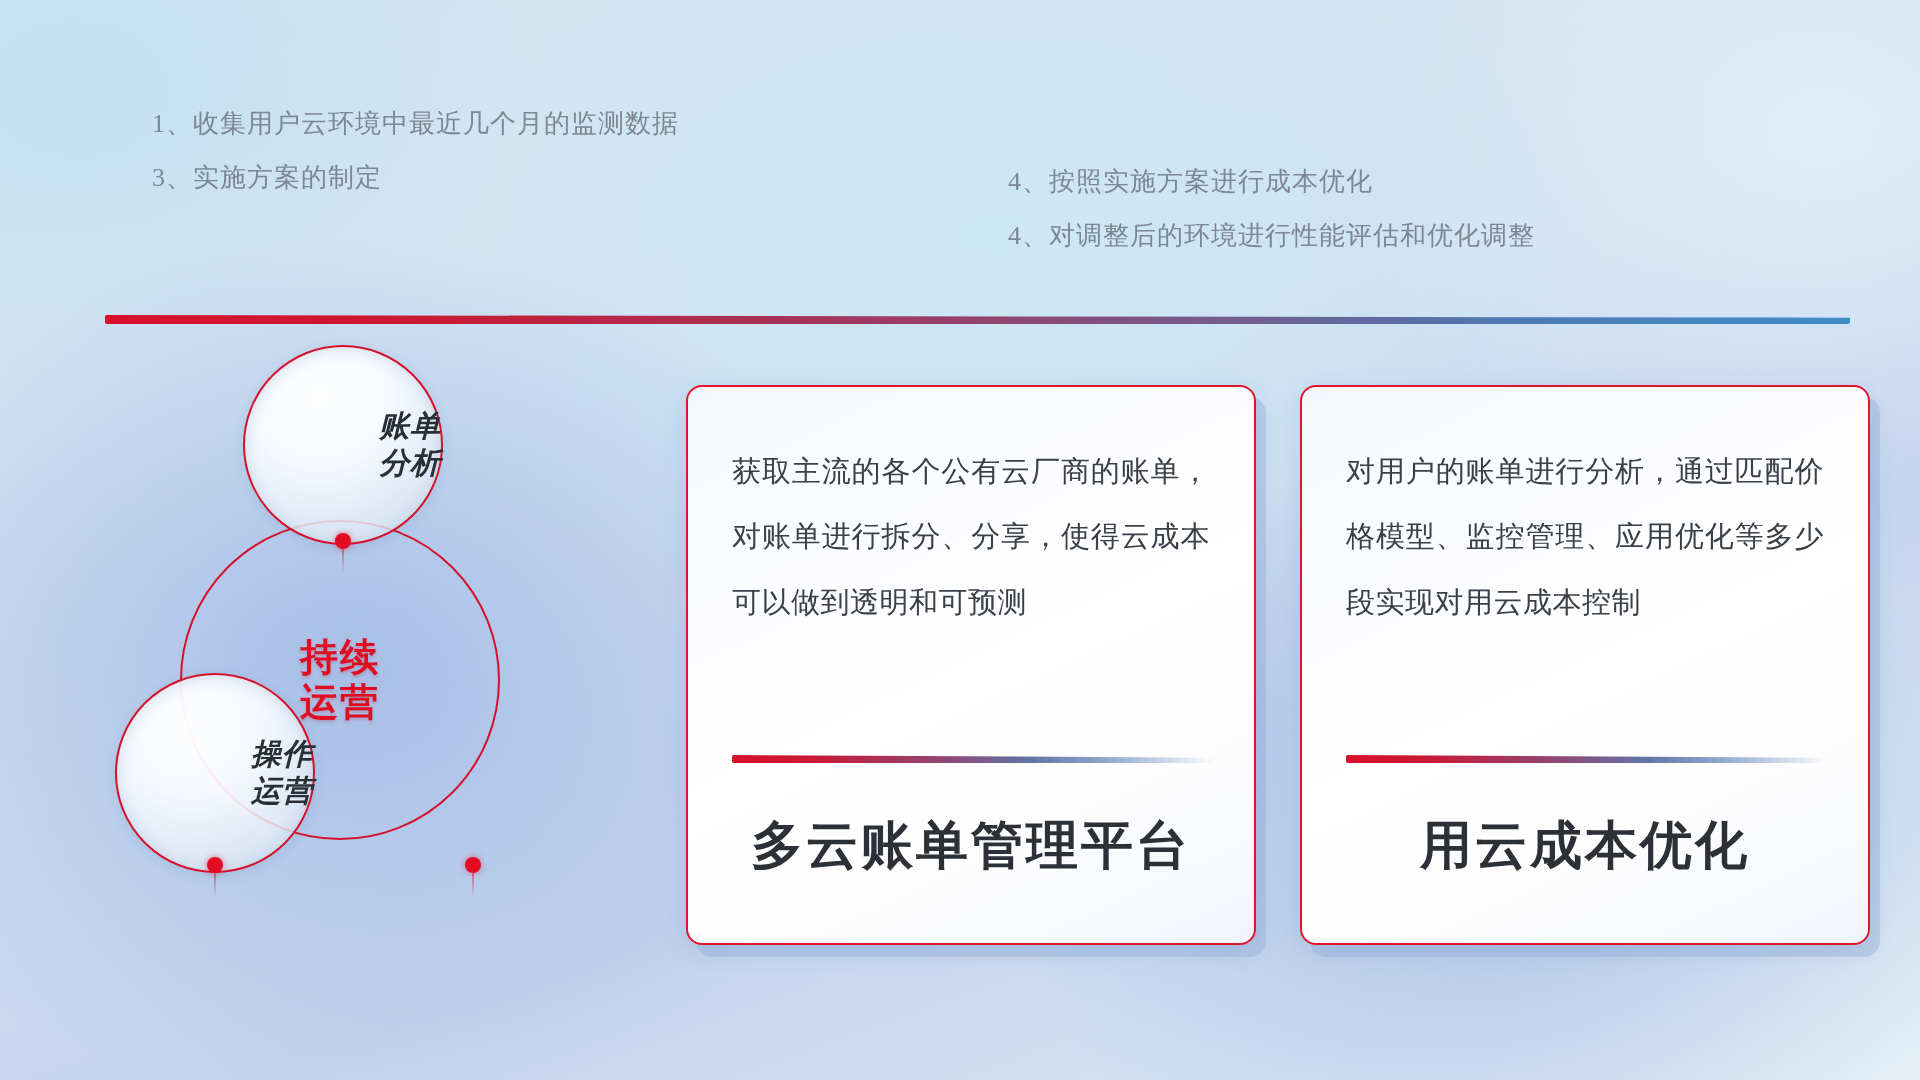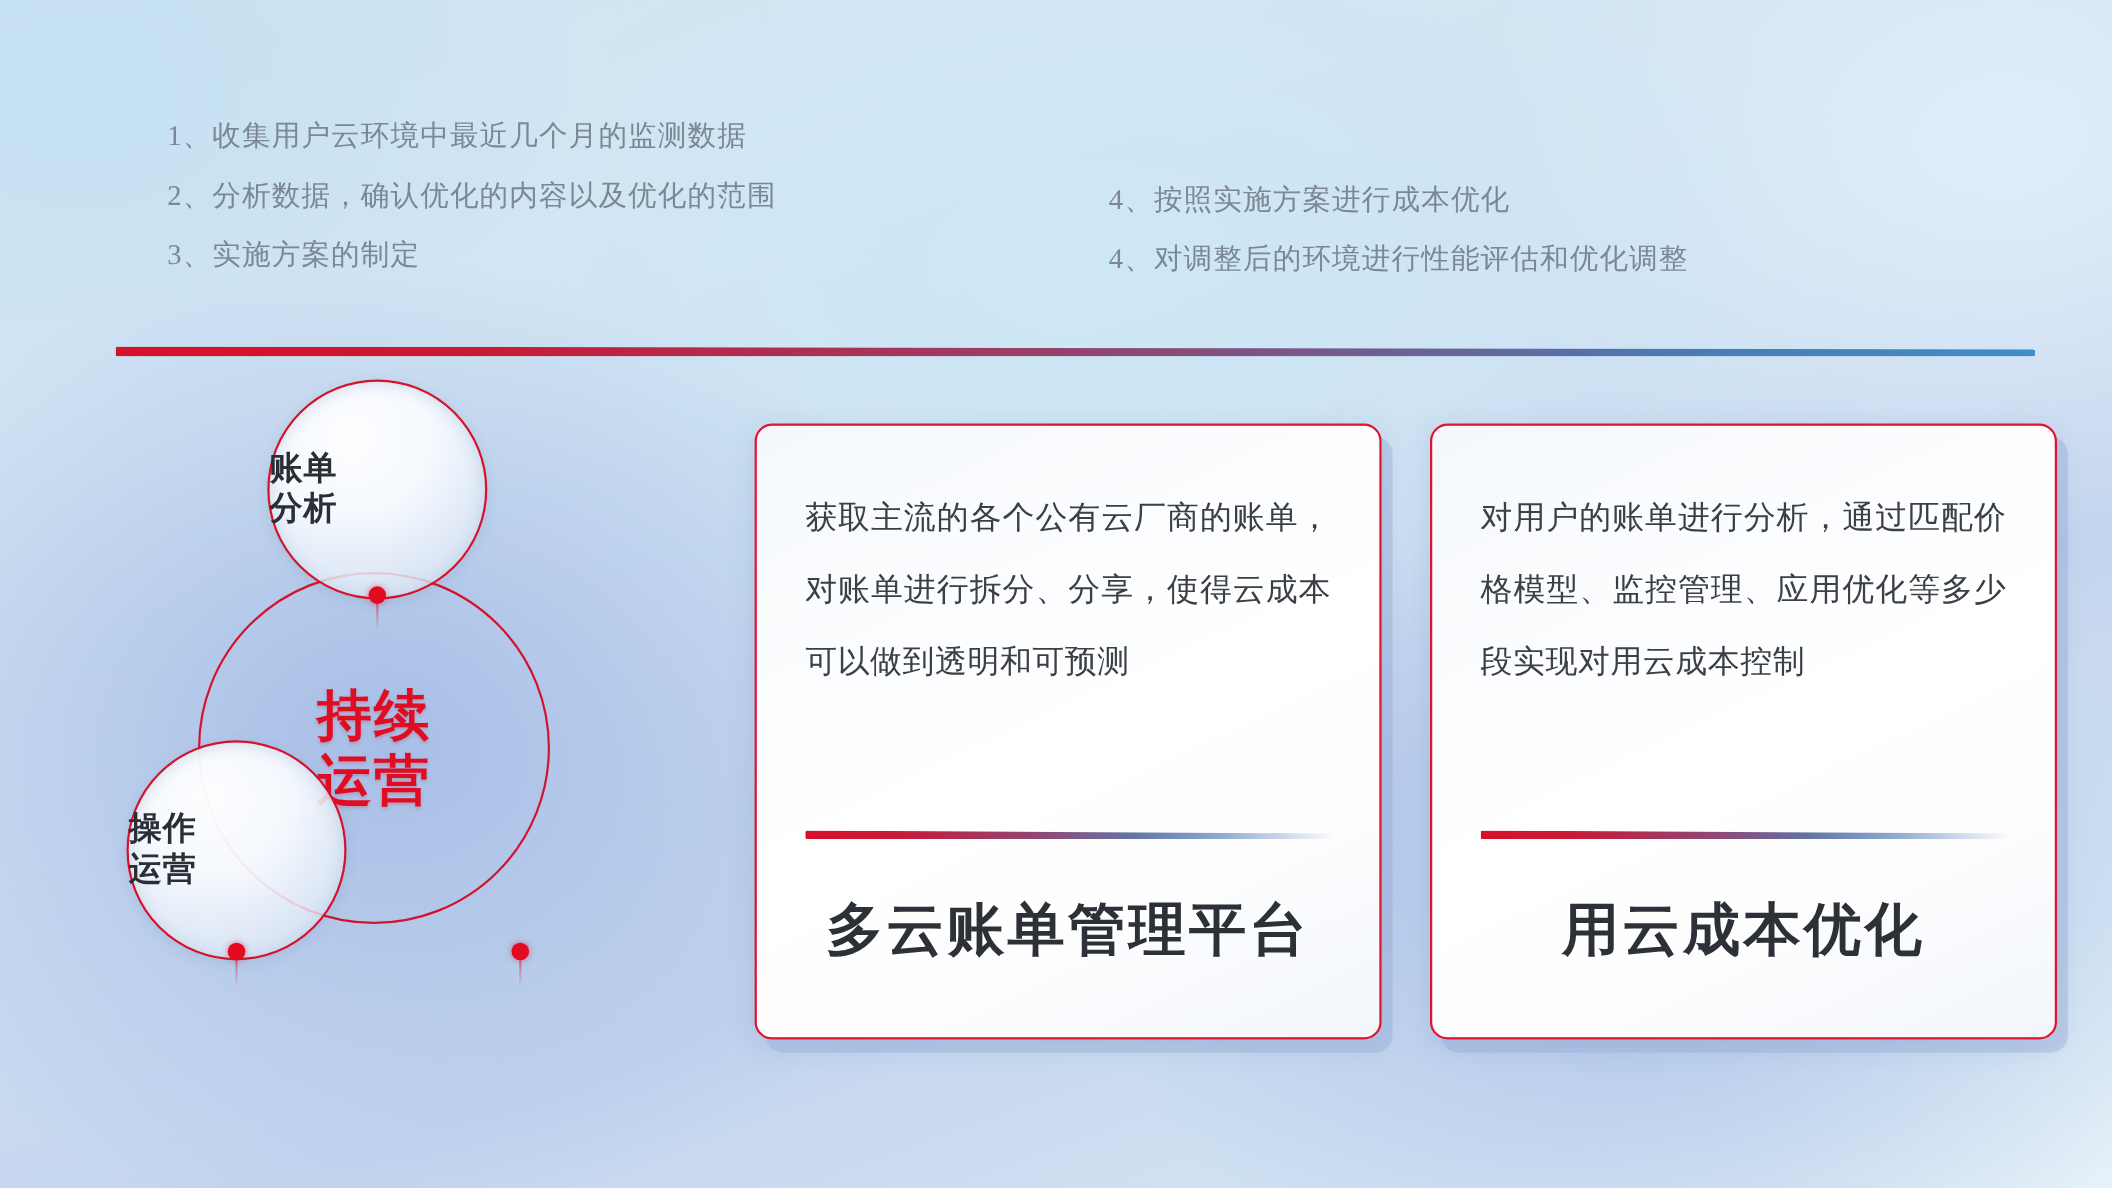--- a/index.html
+++ b/index.html
@@ -31,38 +31,38 @@
     border-radius:2px;
   }
 
   
   #venn { position:absolute; left:95px; top:345px; width:560px; height:610px; }
   .ring {
     position:absolute; border-radius:50%;
     border:2.6px solid #d5122b;
     background: radial-gradient(circle at 38% 26%, rgba(255,255,255,0.97) 0%, rgba(250,252,255,0.92) 38%, rgba(223,233,246,0.80) 78%, rgba(212,224,242,0.72) 100%);
     box-shadow: 0 2px 14px rgba(120,150,190,0.28) inset, 0 3px 12px rgba(90,120,170,0.16);
-    display:flex; align-items:center; justify-content:flex-start;
+    display:flex; align-items:center; justify-content:flex-end;font-style:italic;
   }
   .ring-label {
     text-align:center; font-size:30px; font-weight:bold; color:#2a2f36;
     line-height:1.22; letter-spacing:1px;
   }
   #ring-top    { left:148px; top:0px;   width:200px; height:200px; }
   #ring-left   { left:20px;  top:328px; width:200px; height:200px; }
   #ring-right  { left:278px; top:328px; width:200px; height:200px; }
 
   #big-circle {
     position:absolute; left:85px; top:175px; width:320px; height:320px;
     border-radius:50%; border:2.6px solid #d5122b; background:transparent;
   }
   #center-label {
     position:absolute; left:85px; top:175px; width:320px; height:320px;
     display:flex; align-items:center; justify-content:center;
-    font-size:50px; font-weight:bold; color:#e00c22; line-height:1.18;
+    font-size:38px; font-weight:bold; color:#e00c22; line-height:1.18;
     text-align:center; letter-spacing:2px;
     text-shadow:0 2px 3px rgba(180,30,50,0.25);
   }
   .node-dot {
     position:absolute; width:16px; height:16px; border-radius:50%;
     background:#e20b22; box-shadow:0 0 6px rgba(226,11,34,0.5);
   }
   #dot-top   { left:240px; top:188px; }
   #dot-left  { left:112px; top:512px; }
   #dot-right { left:370px; top:512px; }
@@ -97,21 +97,20 @@
     font-size:52px; font-weight:bold; color:#2c3138; letter-spacing:3px;
   }
 </style>
 </head>
 <body>
 
 <div id="stage">
 
   <div id="steps-left" class="steps">
     <div class="line">1、收集用户云环境中最近几个月的监测数据</div>
-    <div class="line">2、分析数据，确认优化的内容以及优化的范围</div>
     <div class="line">3、实施方案的制定</div>
   </div>
 
   <div id="steps-right" class="steps">
     <div class="line">4、按照实施方案进行成本优化</div>
     <div class="line">4、对调整后的环境进行性能评估和优化调整</div>
   </div>
 
   <div id="top-rule"></div>
 

